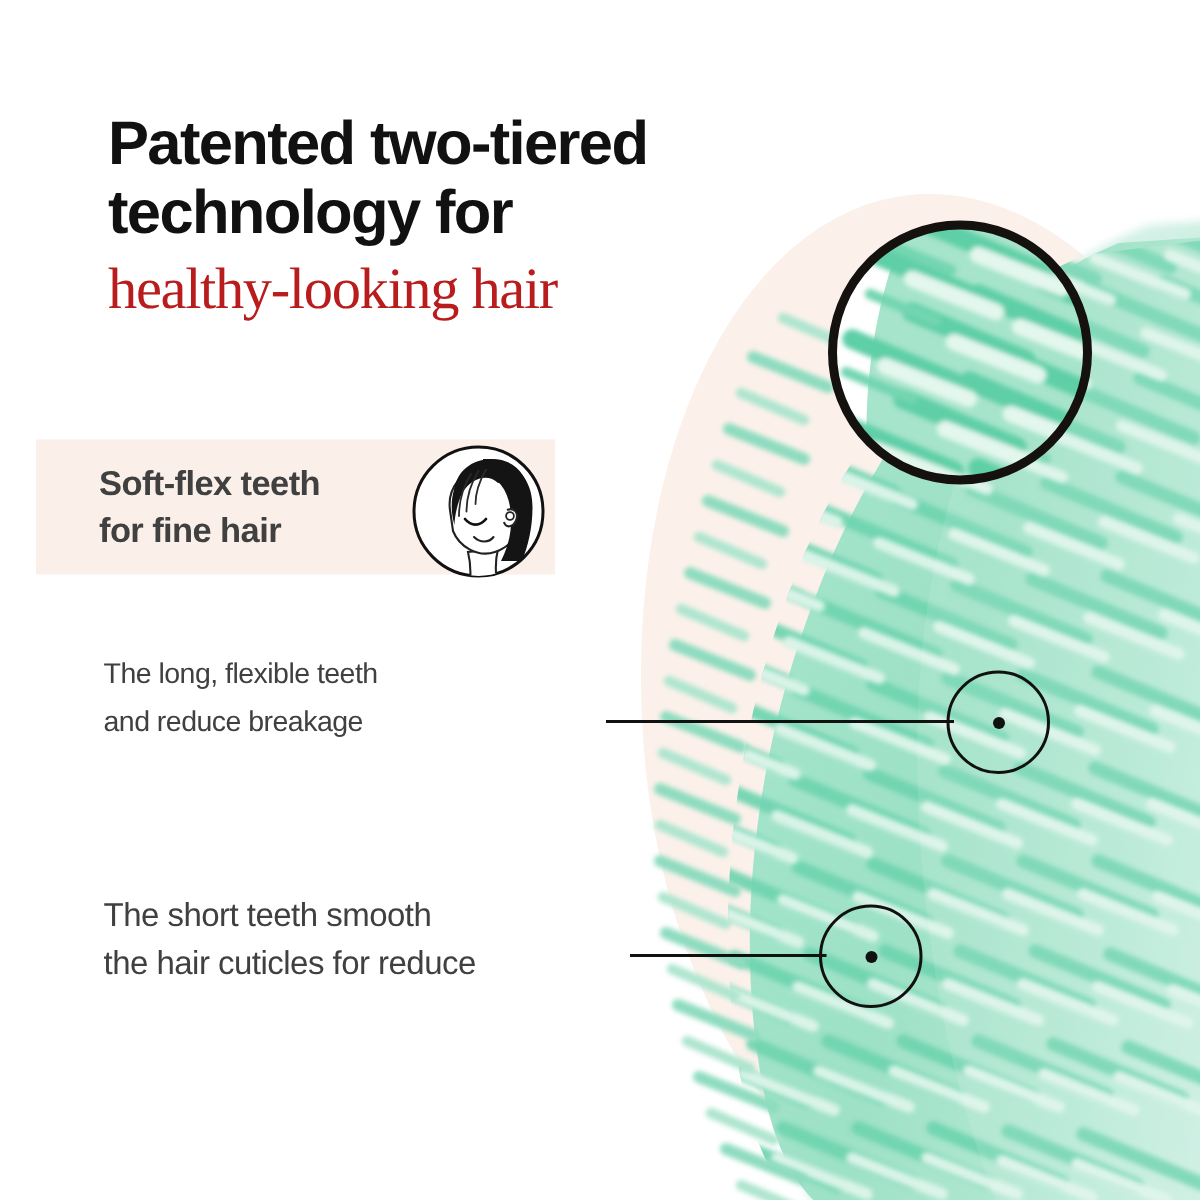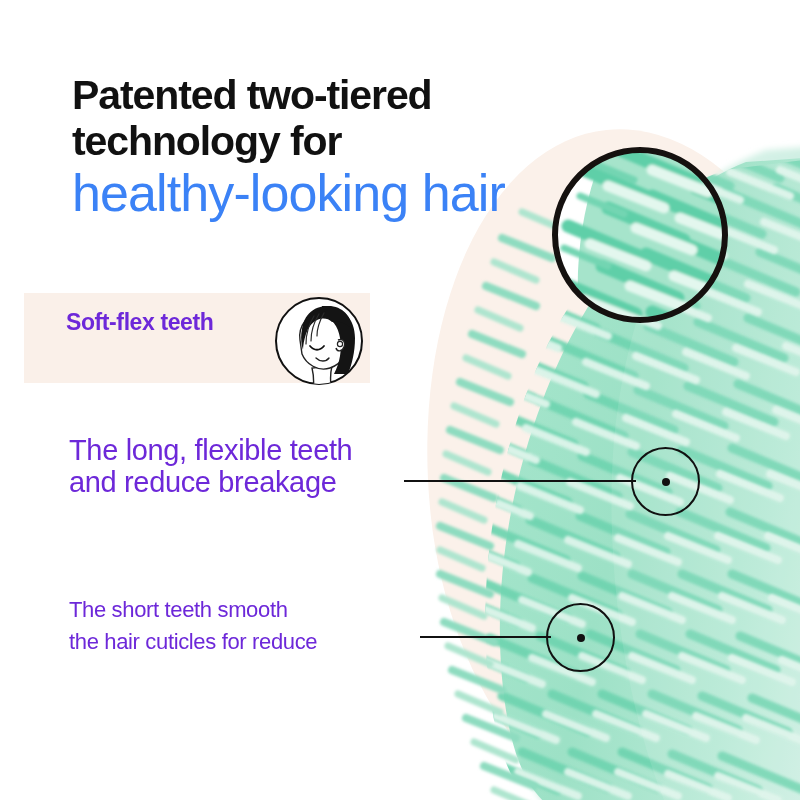--- a/index.html
+++ b/index.html
@@ -42,45 +42,46 @@
   .headline .hl-bold{
     display:block;
     font-size:41px;
     line-height:46px;
     font-weight:bold;
     letter-spacing:-1.1px;
     color:#111111;
   }
   .headline .hl-light{
     display:block;
-    font-size:52px;
+    font-size:39px;
     line-height:50px;
     font-weight:400;
     letter-spacing:-0.9px;
-    color:#3b82f6;
+    color:#b91c1c;
     margin-top:4px;
+    font-family:Liberation Serif, serif;
   }
 
   
-  .callout{position:absolute;color:#6d28d9;}
+  .callout{position:absolute;color:#404040;}
   .callout .line{
     display:block;
     white-space:nowrap;
   }
 
   .callout-1{
     left:42px;top:307px;
     font-size:23px;
     line-height:31px;
     font-weight:600;
     letter-spacing:-0.4px;
   }
   .callout-2{
     left:45px;top:434px;
-    font-size:29px;
+    font-size:19px;
     line-height:32px;
     font-weight:400;
     letter-spacing:-0.35px;
   }
   .callout-3{
     left:45px;top:594px;
     font-size:22px;
     line-height:32px;
     font-weight:400;
     letter-spacing:-0.35px;
@@ -448,20 +449,21 @@
   </div>
 
   <div class="headline">
     <span class="hl-bold">Patented two-tiered</span>
     <span class="hl-bold">technology for</span>
     <span class="hl-light">healthy-looking hair</span>
   </div>
 
   <div class="callout callout-1">
     <span class="line">Soft-flex teeth</span>
+    <span class="line">for fine hair</span>
   </div>
 
   <div class="face-icon">
     <svg width="98" height="90" viewBox="0 0 98 90" xmlns="http://www.w3.org/2000/svg">
       <defs>
         <clipPath id="faceClip">
             <circle cx="49" cy="45" r="43"></circle>
           </clipPath>
       </defs>
       <circle cx="49" cy="45" r="43" fill="#ffffff" stroke="#111111" stroke-width="2"></circle>

